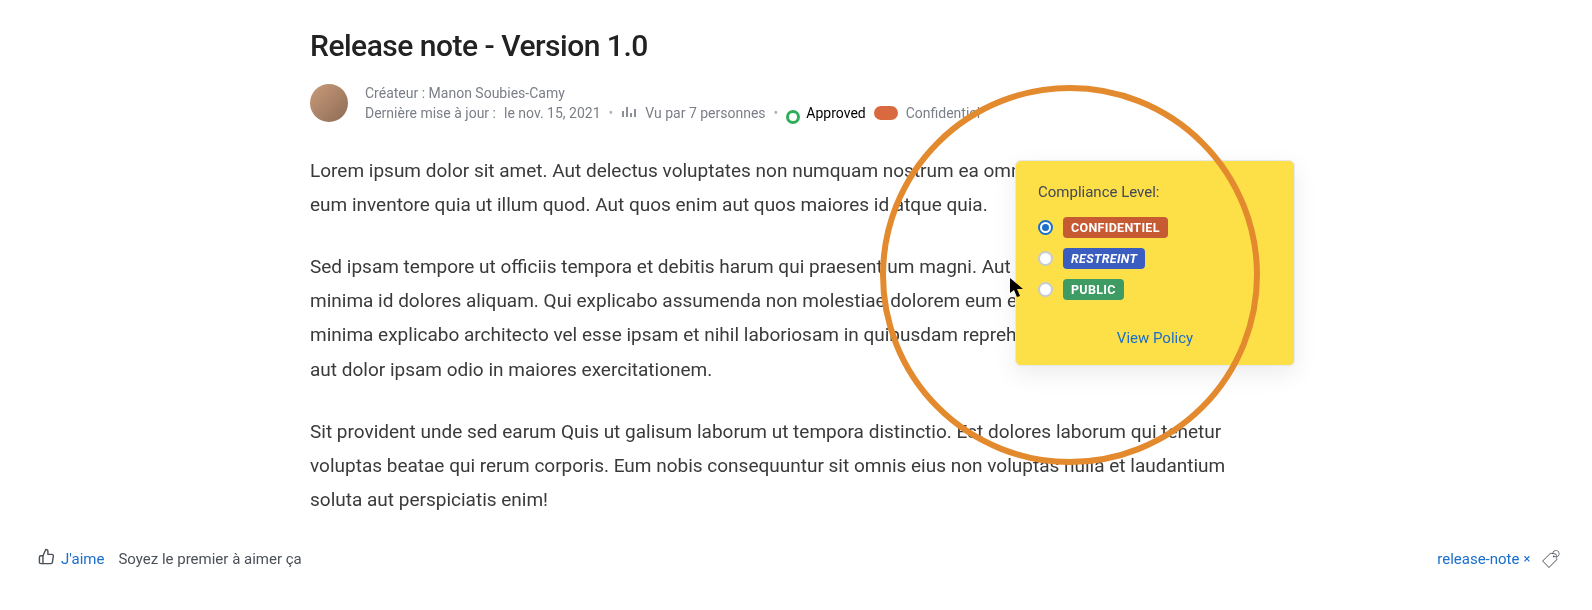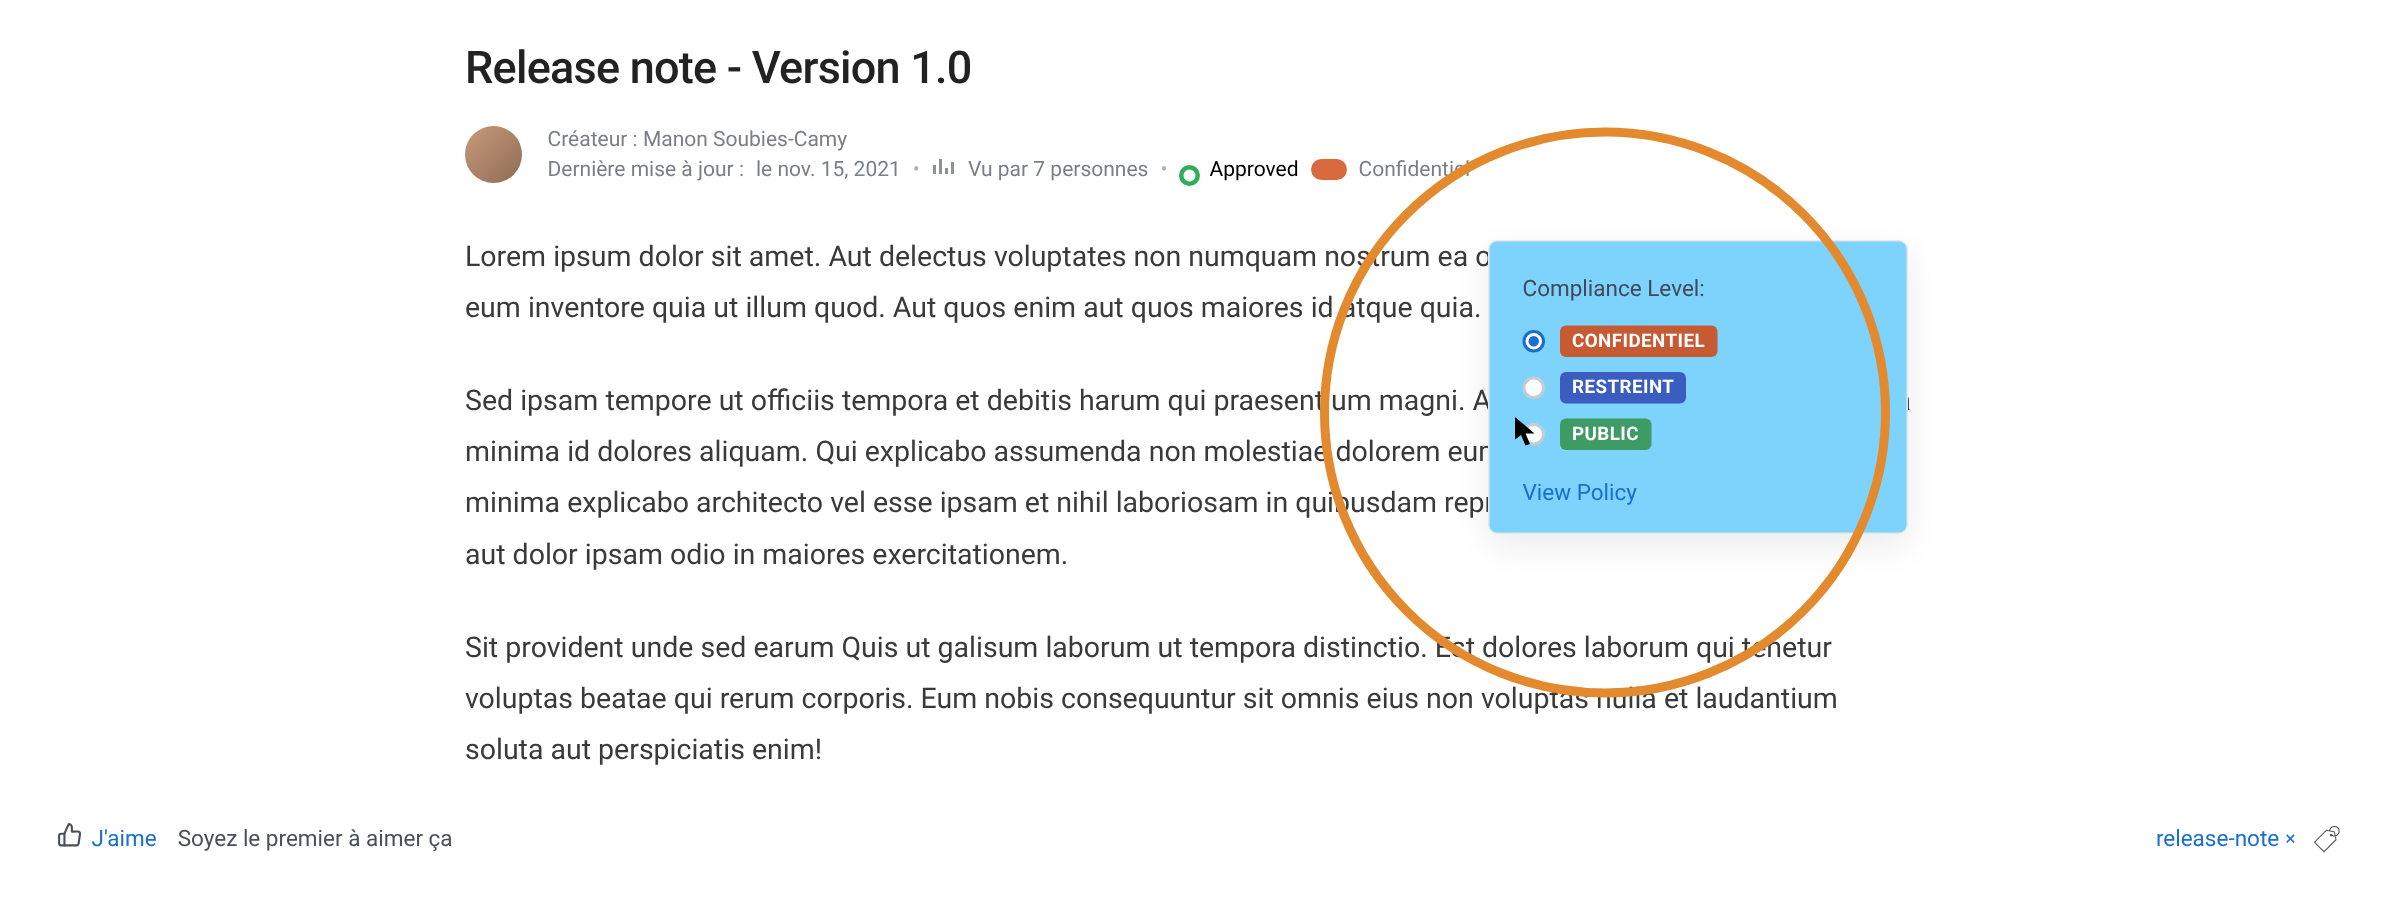--- a/index.html
+++ b/index.html
@@ -71,23 +71,23 @@
     font-size: 19px;
     line-height: 1.8;
     color: #3a3a3a;
     margin: 0 0 28px 0;
     font-weight: 400;
   }
   
   .popover {
     position: absolute;
     top: 160px;
-    left: 992px;
+    left: 1015px;
     width: 280px;
-    background: #7dd3fc;
+    background: #fde047;
     border: 1px solid #e6e8ec;
     border-radius: 6px;
     box-shadow: 0 8px 24px rgba(0,0,0,0.08);
     padding: 22px 22px 18px 22px;
     z-index: 5;
   }
   .popover-title {
     font-size: 15px;
     color: #42475a;
     margin-bottom: 16px;
@@ -119,25 +119,25 @@
     padding: 3px 8px;
     border-radius: 4px;
     font-size: 12.5px;
     font-weight: 700;
     color: #fff;
     letter-spacing: 0.3px;
     text-transform: uppercase;
   }
   .c-confidentiel { background: #c65a33; }
   .c-interne     { background: #c99535; }
-  .c-restreint   { background: #3a5dbf; }
+  .c-restreint   { background: #3a5dbf; font-style: italic; }
   .c-public      { background: #3e9b63; }
   .view-policy {
-    text-align: left;
-    margin-top: 18px;
+    text-align: center;
+    margin-top: 28px;
   }
   .view-policy a {
     color: #1a6ecc;
     text-decoration: none;
     font-size: 15px;
   }
   
   .highlight-circle {
     position: absolute;
     width: 380px;

